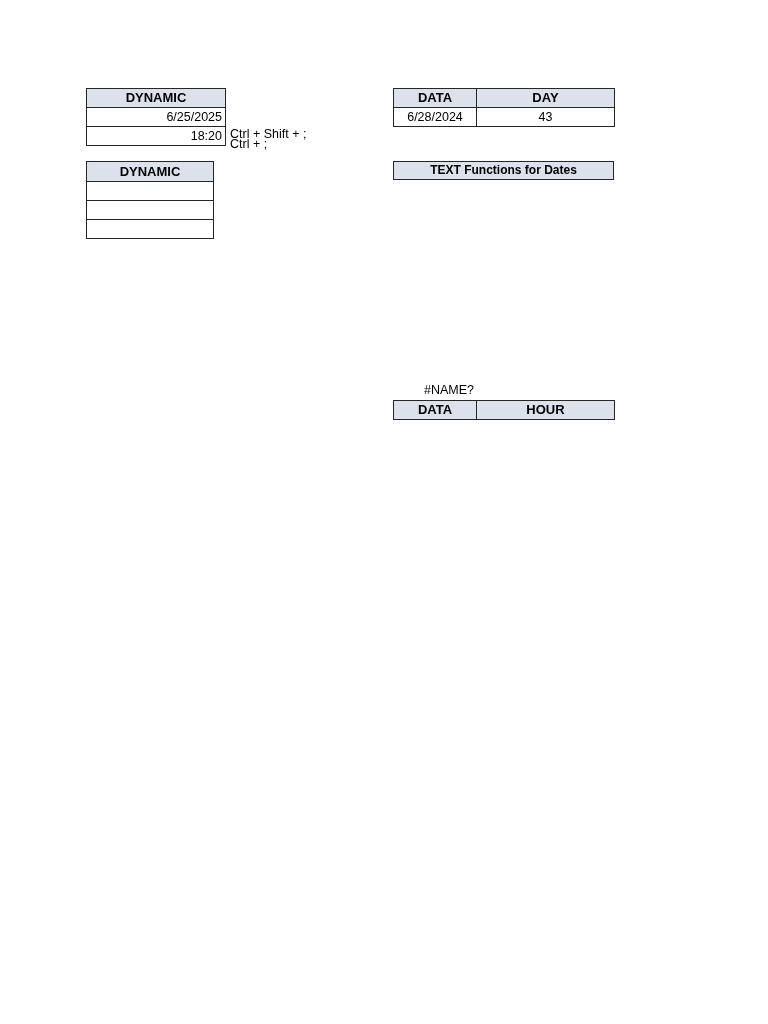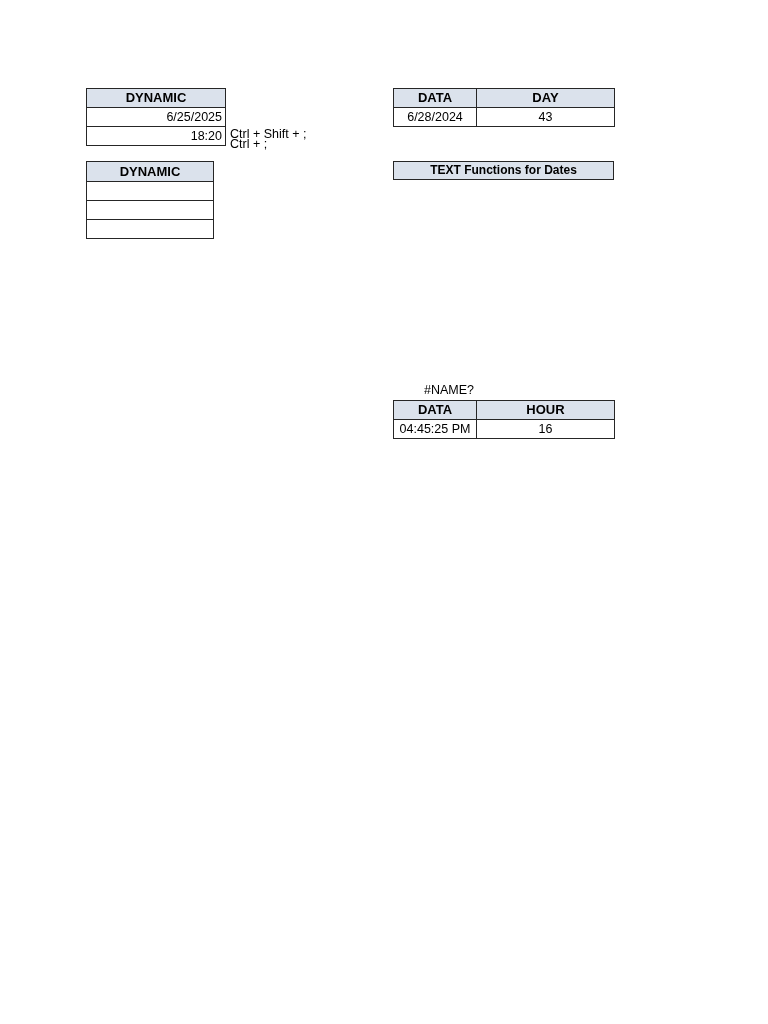--- a/index.html
+++ b/index.html
@@ -130,18 +130,14 @@
 <table id="hour-table">
   <colgroup>
       <col style="width:83px">
       <col style="width:138px">
     </colgroup>
   <tbody>
       <tr>
     <th>DATA</th>
     <th>HOUR</th>
   </tr>
-  <tr>
-    <td class="val-center">04:45:25 PM</td>
-    <td class="val-center">16</td>
-  </tr>
 </tbody>
   </table>
 
 </body></html>

